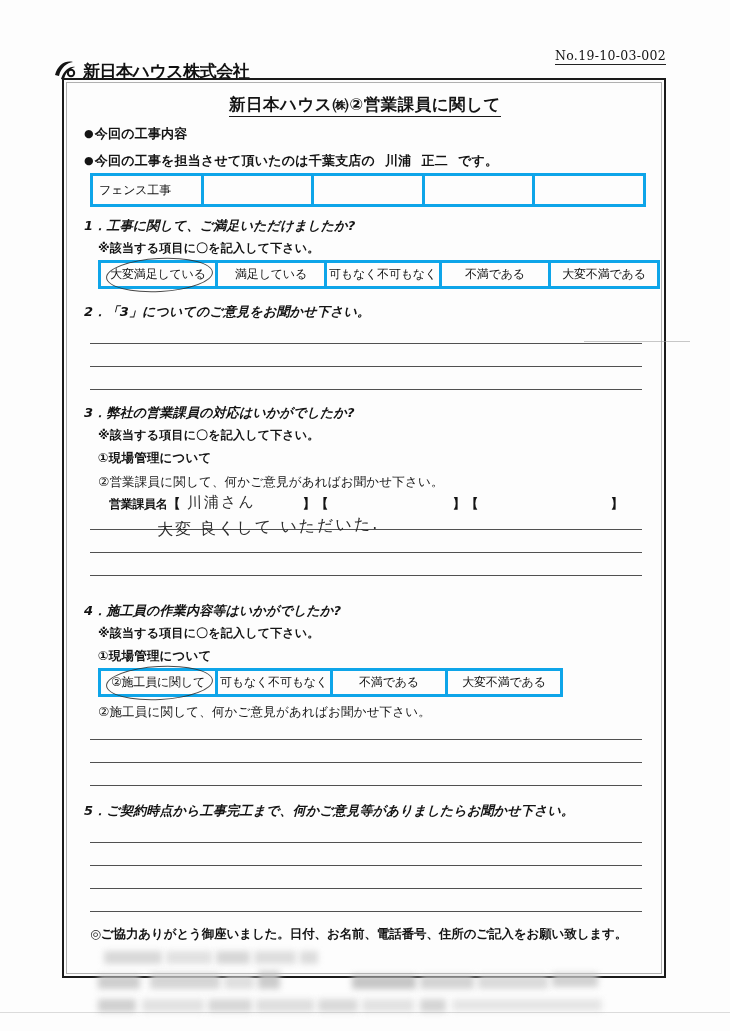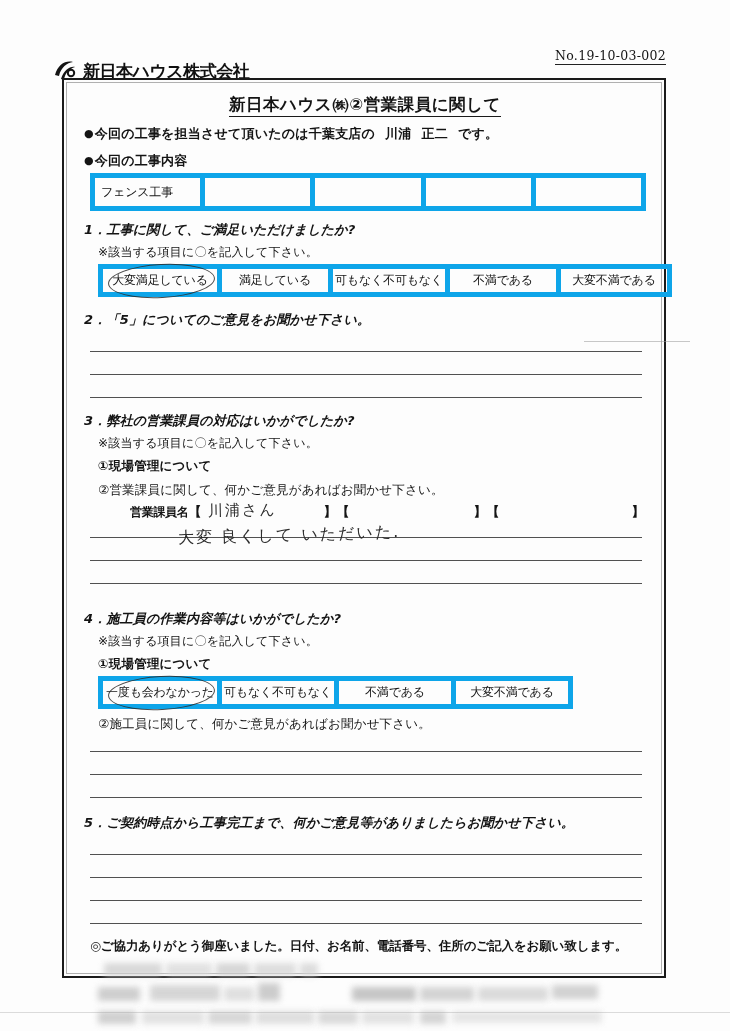--- a/index.html
+++ b/index.html
@@ -124,41 +124,42 @@
     font-size: 13px;
     font-weight: bold;
     margin: 10px 0 0 0;
     letter-spacing: 0.2px;
     font-style: italic;
   }
   .q-note {
     font-size: 12px;
     margin: 5px 0 3px 14px;
     letter-spacing: 0.2px;
+    font-weight: bold;
   }
   .q-sub {
     font-size: 12.5px;
     margin: 6px 0 3px 14px;
     letter-spacing: 0.2px;
     font-weight: bold;
   }
   .q-sub2 {
     font-size: 12.5px;
     margin: 7px 0 4px 14px;
     letter-spacing: 0.2px;
     font-weight: normal;
   }
 
   
   table.grid {
     border-collapse: collapse;
     table-layout: fixed;
   }
   table.grid td {
-    border: 5px solid #0ea5e9;
+    border: 3px solid #0ea5e9;
     height: 22px;
     font-size: 12px;
     text-align: center;
     vertical-align: middle;
     letter-spacing: -0.2px;
     position: relative;
   }
   table.work {
     width: 556px;
     margin: 3px 0 0 6px;
@@ -195,21 +196,21 @@
     background: #2b2b2b;
     opacity: 0.82;
     margin: 0 0 0 6px;
     width: 552px;
   }
   .rule-sp { height: 22px; }
 
   
   .name-row {
     font-size: 12px;
-    margin: 4px 0 0 46px;
+    margin: 4px 0 0 25px;
     position: relative;
     height: 22px;
     white-space: nowrap;
     font-weight: bold;
   }
   .name-row .lab { letter-spacing: -0.3px; }
   .brk { display: inline-block; font-size: 13px; }
   .slot1 { display: inline-block; width: 122px; }
   .slot2 { display: inline-block; width: 124px; }
   .slot3 { display: inline-block; width: 132px; }
@@ -288,25 +289,25 @@
 
   <div class="form-border"></div>
 
   <div class="content">
 
     <div class="title">
       <span>新日本ハウス㈱②営業課員に関して</span>
     </div>
 
     <div class="bullet-line">
+      <span class="dot">●</span><span>今回の工事内容</span>
+    </div>
+
+    <div class="bullet-line">
       <span class="dot">●</span><span>今回の工事を担当させて頂いたのは千葉支店の</span><span class="staff-gap"></span><span>川浦</span><span class="staff-gap"></span><span>正二</span><span class="staff-gap"></span><span>です。</span>
-    </div>
-
-    <div class="bullet-line">
-      <span class="dot">●</span><span>今回の工事内容</span>
     </div>
 
     <table class="grid work">
       <tbody>
           <tr>
         <td>フェンス工事</td>
         <td></td>
         <td></td>
         <td></td>
         <td></td>
@@ -327,21 +328,21 @@
         </td>
         <td style="width:104px"><span>満足している</span></td>
         <td style="width:110px"><span>可もなく不可もなく</span></td>
         <td style="width:104px"><span>不満である</span></td>
         <td style="width:104px"><span>大変不満である</span></td>
       </tr>
     </tbody>
       </table>
 
     <div class="q-head" style="margin-top:14px">
-      <span>2．</span><span>「5」についてのご意見をお聞かせ下さい。</span>
+      <span>2．</span><span>「3」についてのご意見をお聞かせ下さい。</span>
     </div>
     <div class="rule-sp"></div>
     <div class="rule"></div>
     <div class="rule-sp"></div>
     <div class="rule"></div>
     <div class="rule-sp"></div>
     <div class="rule"></div>
 
     <div class="q-head" style="margin-top:14px">
       <span>3．</span><span>弊社の営業課員の対応はいかがでしたか?</span>
@@ -365,21 +366,21 @@
 
     <div class="q-head" style="margin-top:26px">
       <span>4．</span><span>施工員の作業内容等はいかがでしたか?</span>
     </div>
     <div class="q-note">※該当する項目に〇を記入して下さい。</div>
     <div class="q-sub">①現場管理について</div>
     <table class="grid opts" style="width:442px">
       <tbody>
           <tr>
         <td class="circled" style="width:112px">
-          <span>一度も会わなかった</span>
+          <span>②施工員に関して</span>
           <span class="ellipse"></span>
         </td>
         <td style="width:110px"><span>可もなく不可もなく</span></td>
         <td style="width:110px"><span>不満である</span></td>
         <td style="width:110px"><span>大変不満である</span></td>
       </tr>
     </tbody>
       </table>
     <div class="q-sub2">②施工員に関して、何かご意見があればお聞かせ下さい。</div>
 

